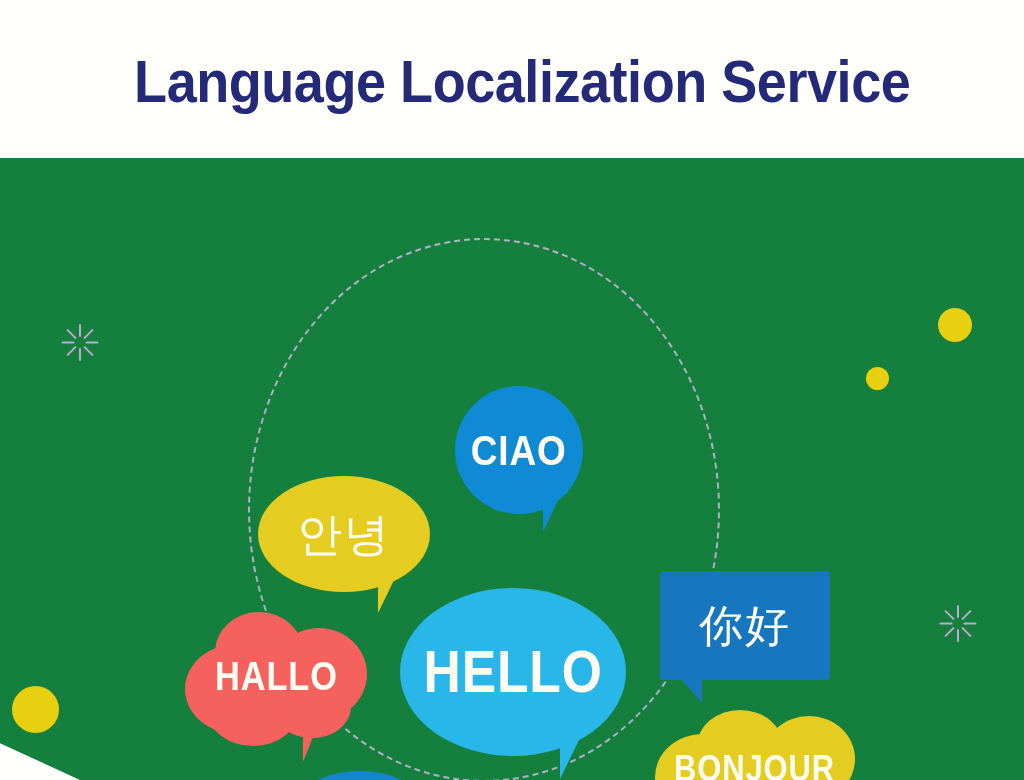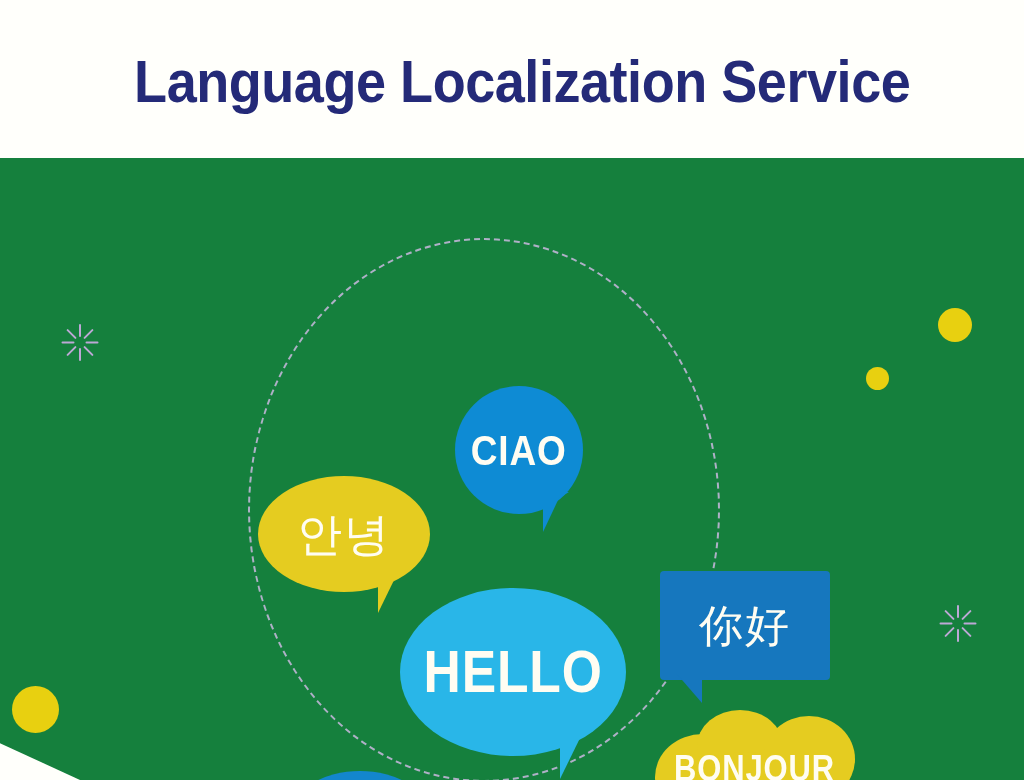--- a/index.html
+++ b/index.html
@@ -232,20 +232,29 @@
       <div class="tail"></div>
       <span class="txt">안녕</span>
     </div>
 
     <div class="bubble latin" id="b-hello">
       <div class="body-oval"></div>
       <div class="tail"></div>
       <span class="txt">HELLO</span>
     </div>
 
+    <div class="bubble latin" id="b-hallo">
+      <div class="lobe" style="left:0px;top:38px;width:104px;height:90px;"></div>
+      <div class="lobe" style="left:30px;top:6px;width:88px;height:80px;"></div>
+      <div class="lobe" style="left:86px;top:22px;width:96px;height:92px;"></div>
+      <div class="lobe" style="left:22px;top:66px;width:92px;height:74px;"></div>
+      <div class="lobe" style="left:88px;top:70px;width:78px;height:62px;"></div>
+      <div class="tail"></div>
+      <span class="txt">HALLO</span>
+    </div>
 
     <div class="bubble latin" id="b-bonjour">
       <div class="lobe" style="left:0px;top:24px;width:96px;height:86px;"></div>
       <div class="lobe" style="left:42px;top:0px;width:86px;height:72px;"></div>
       <div class="lobe" style="left:108px;top:6px;width:92px;height:86px;"></div>
       <div class="lobe" style="left:36px;top:42px;width:110px;height:76px;"></div>
       <div class="lobe" style="left:126px;top:48px;width:70px;height:62px;"></div>
 
       <span class="txt">BONJOUR</span>
     </div>

